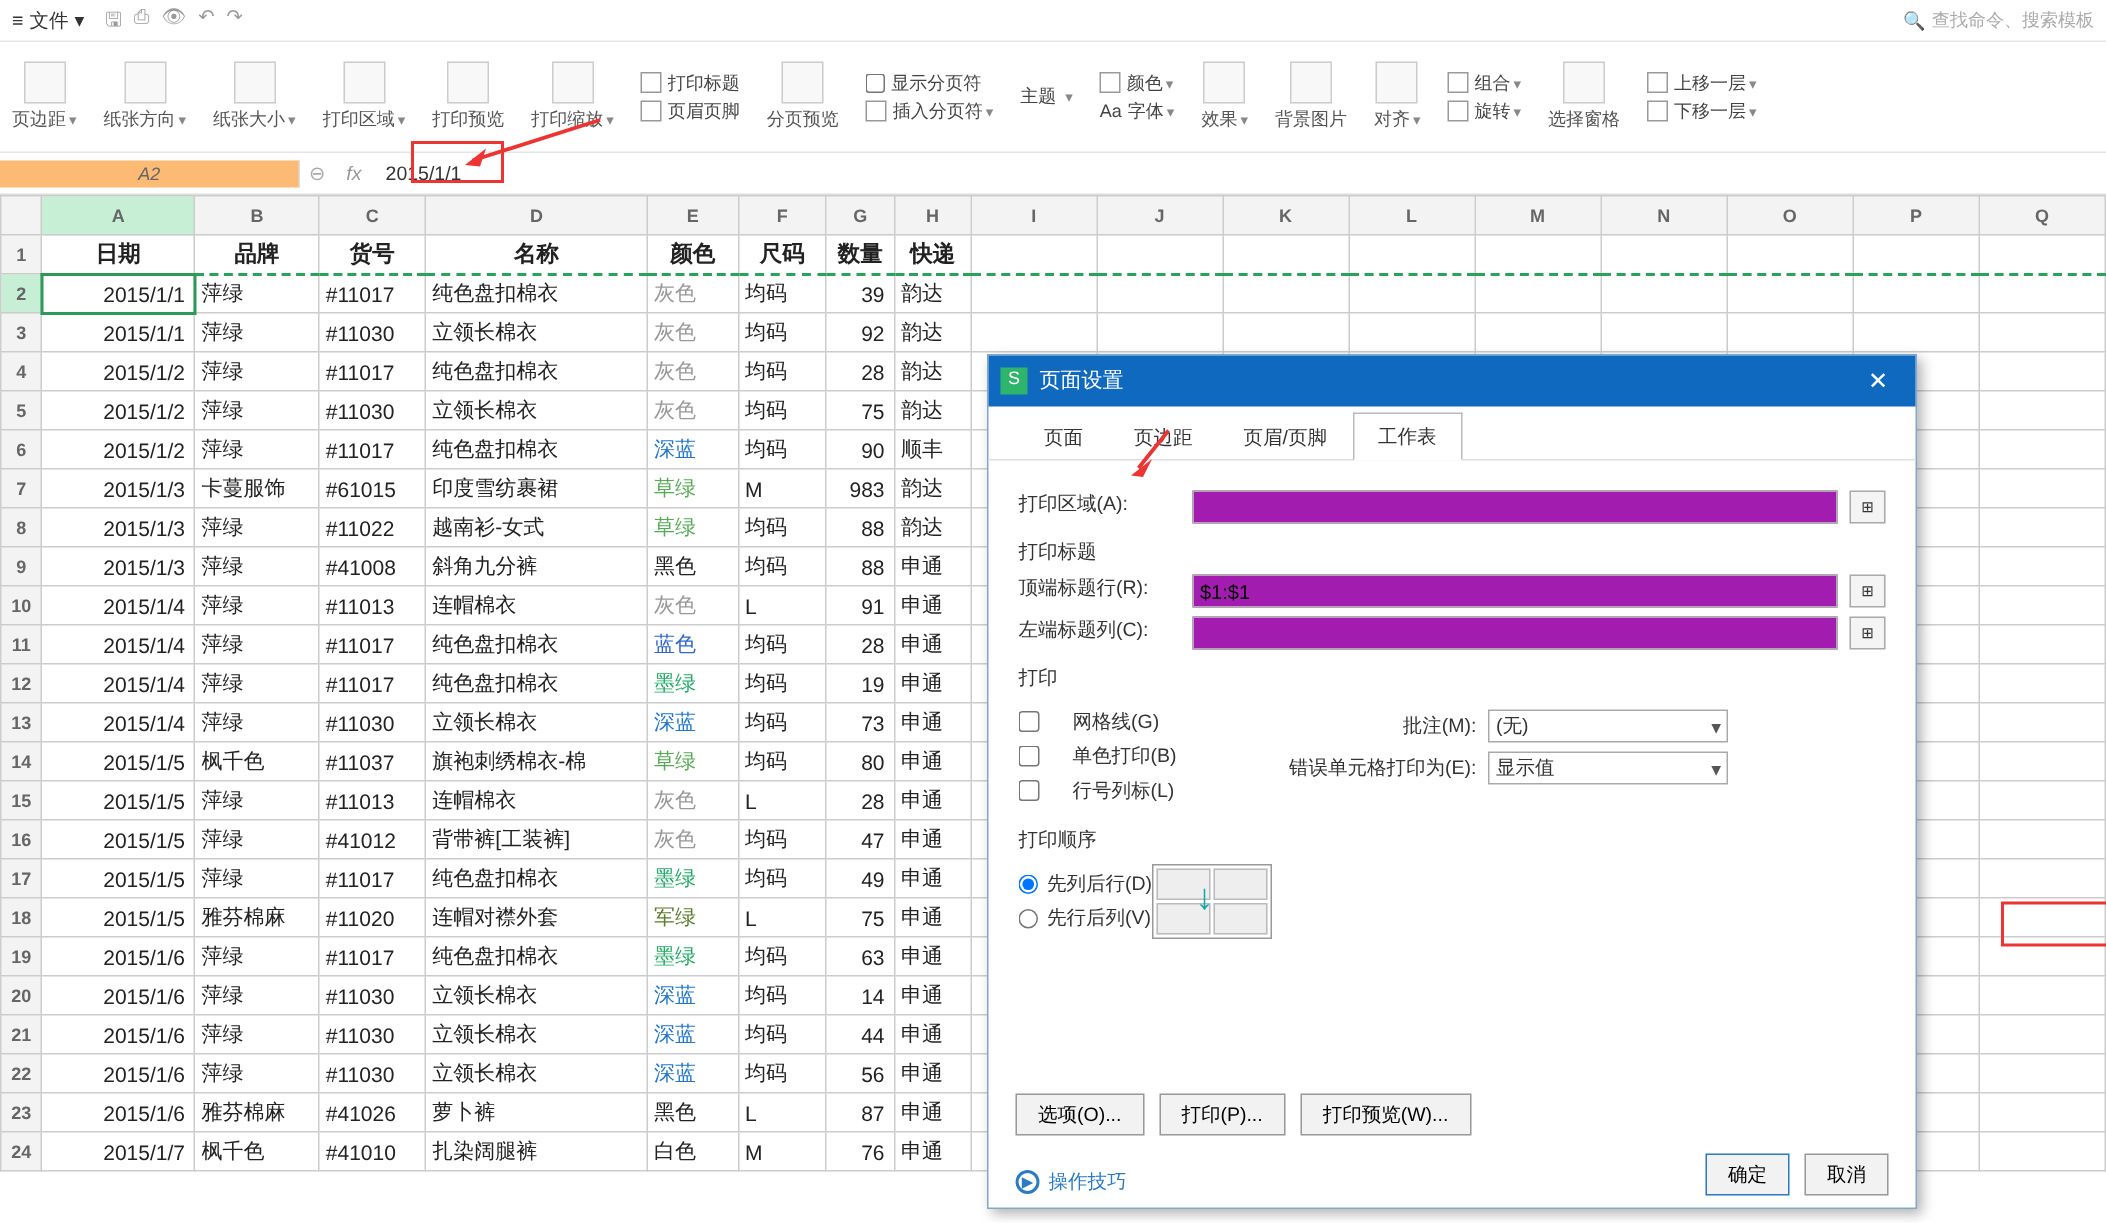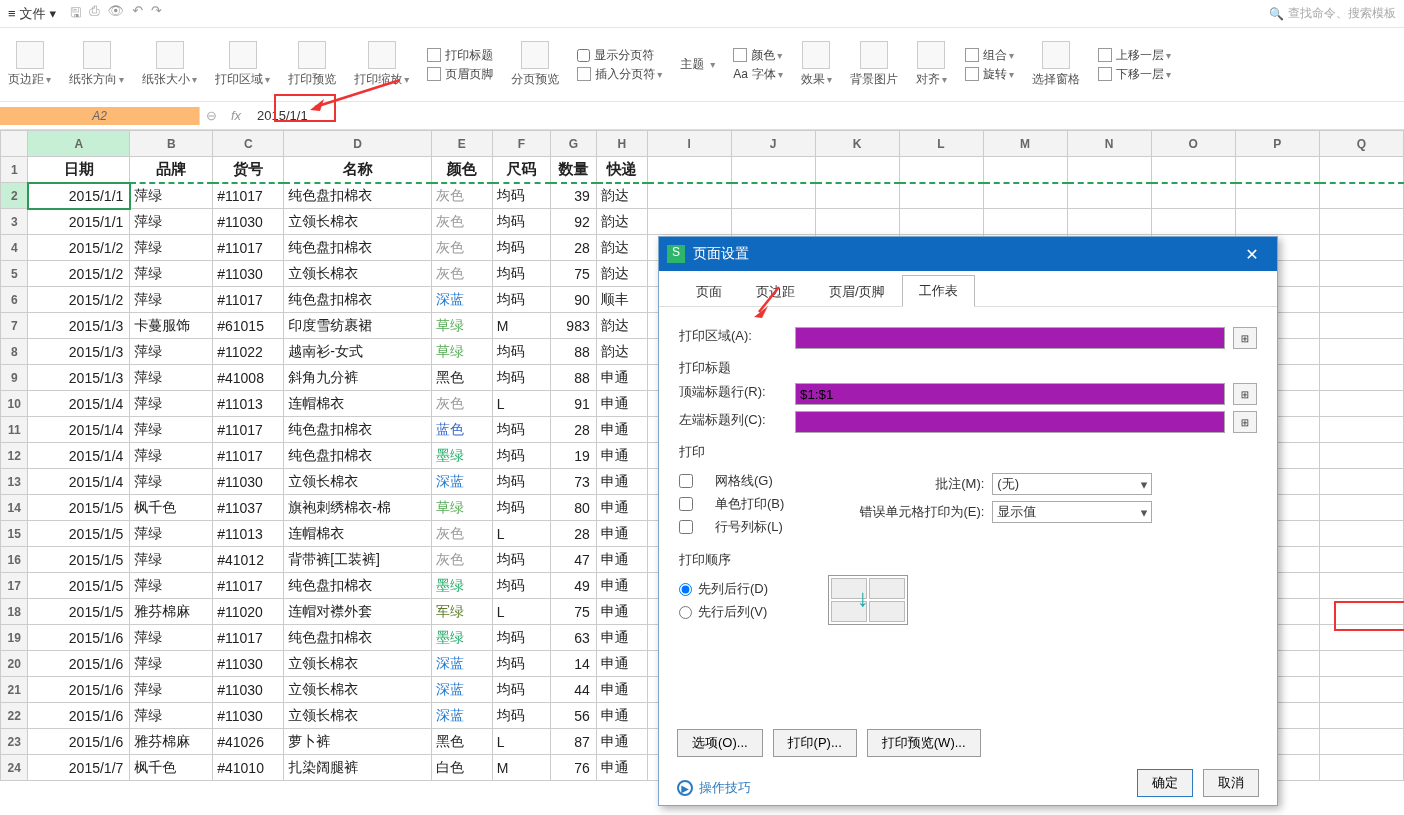--- a/index.html
+++ b/index.html
@@ -761,21 +761,21 @@
         <div class="dlg-right">
             <label>错误单元格打印为(E):</label>
             <div class="dlg-select">
               <span>显示值</span>
             </div>
           </div>
       </div>
     </div>
 
     <div class="group-title">打印顺序</div>
-    <div style="display:flex;gap:60px;align-items:flex-start">
+    <div style="display:flex;align-items:center">
       <div>
         <label class="radio">
             <input type="radio" checked="" style="">
             <span>先列后行(D)</span>
           </label>
         <label class="radio">
             <input type="radio" style="">
             <span>先行后列(V)</span>
           </label>
       </div>

